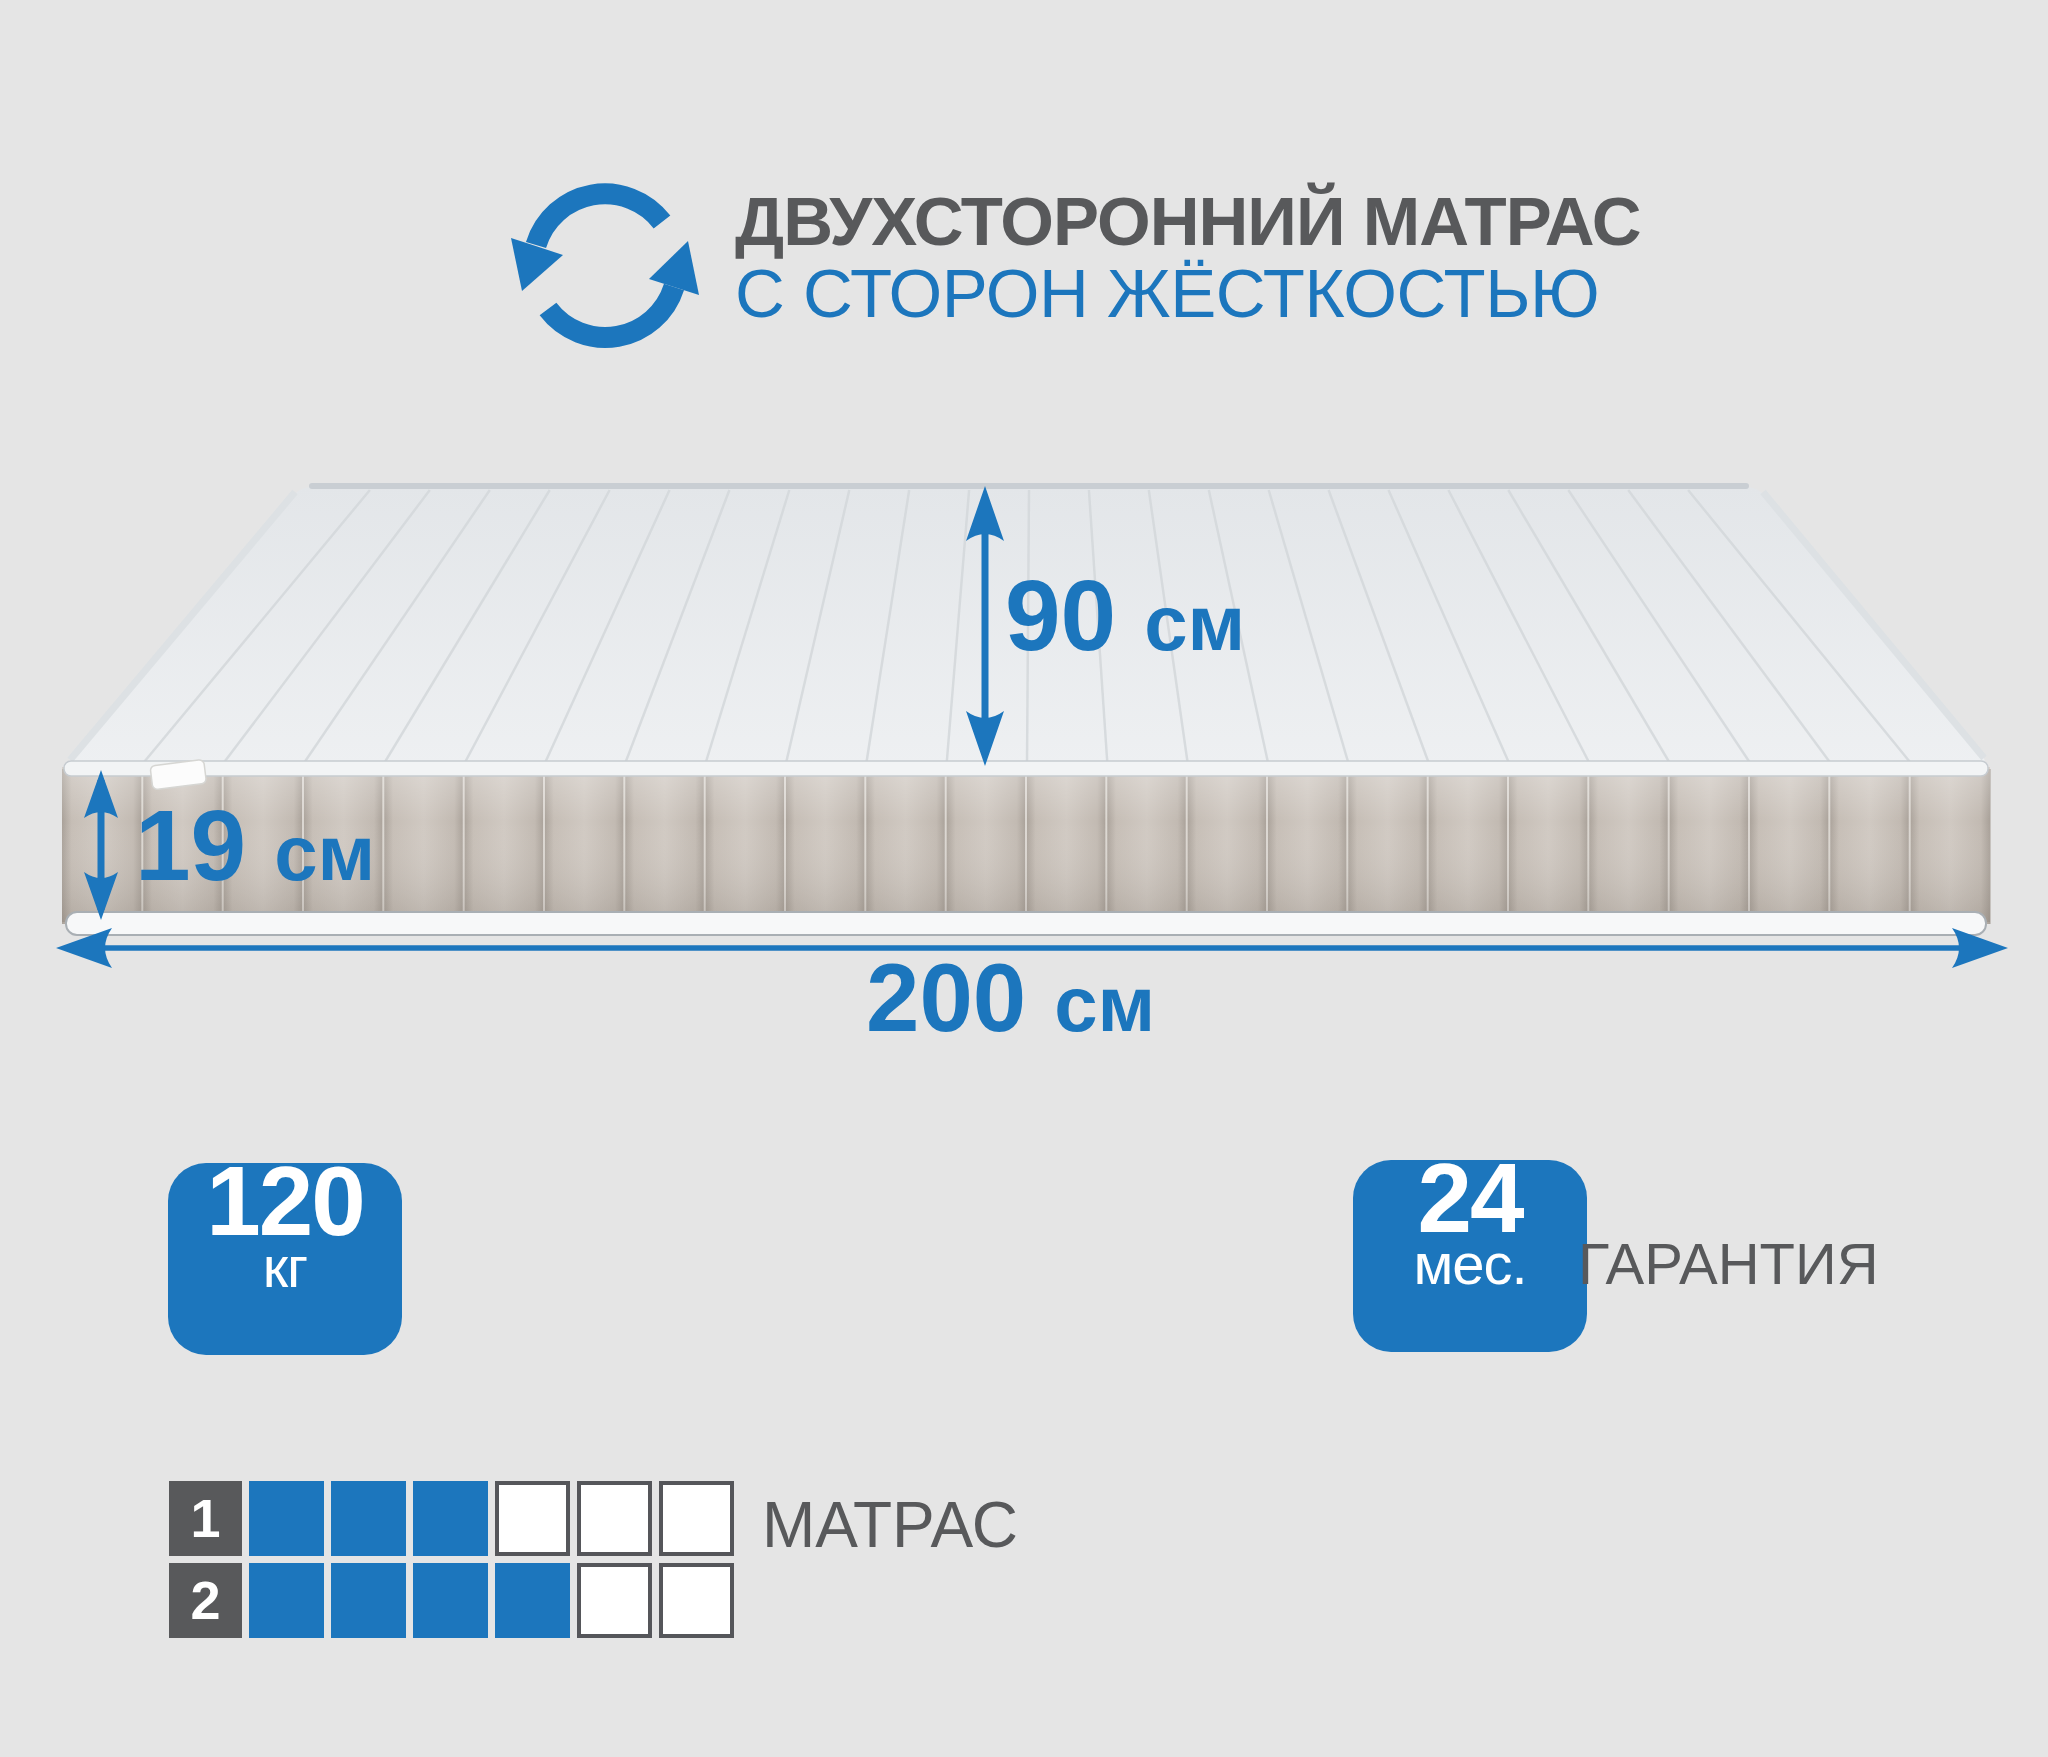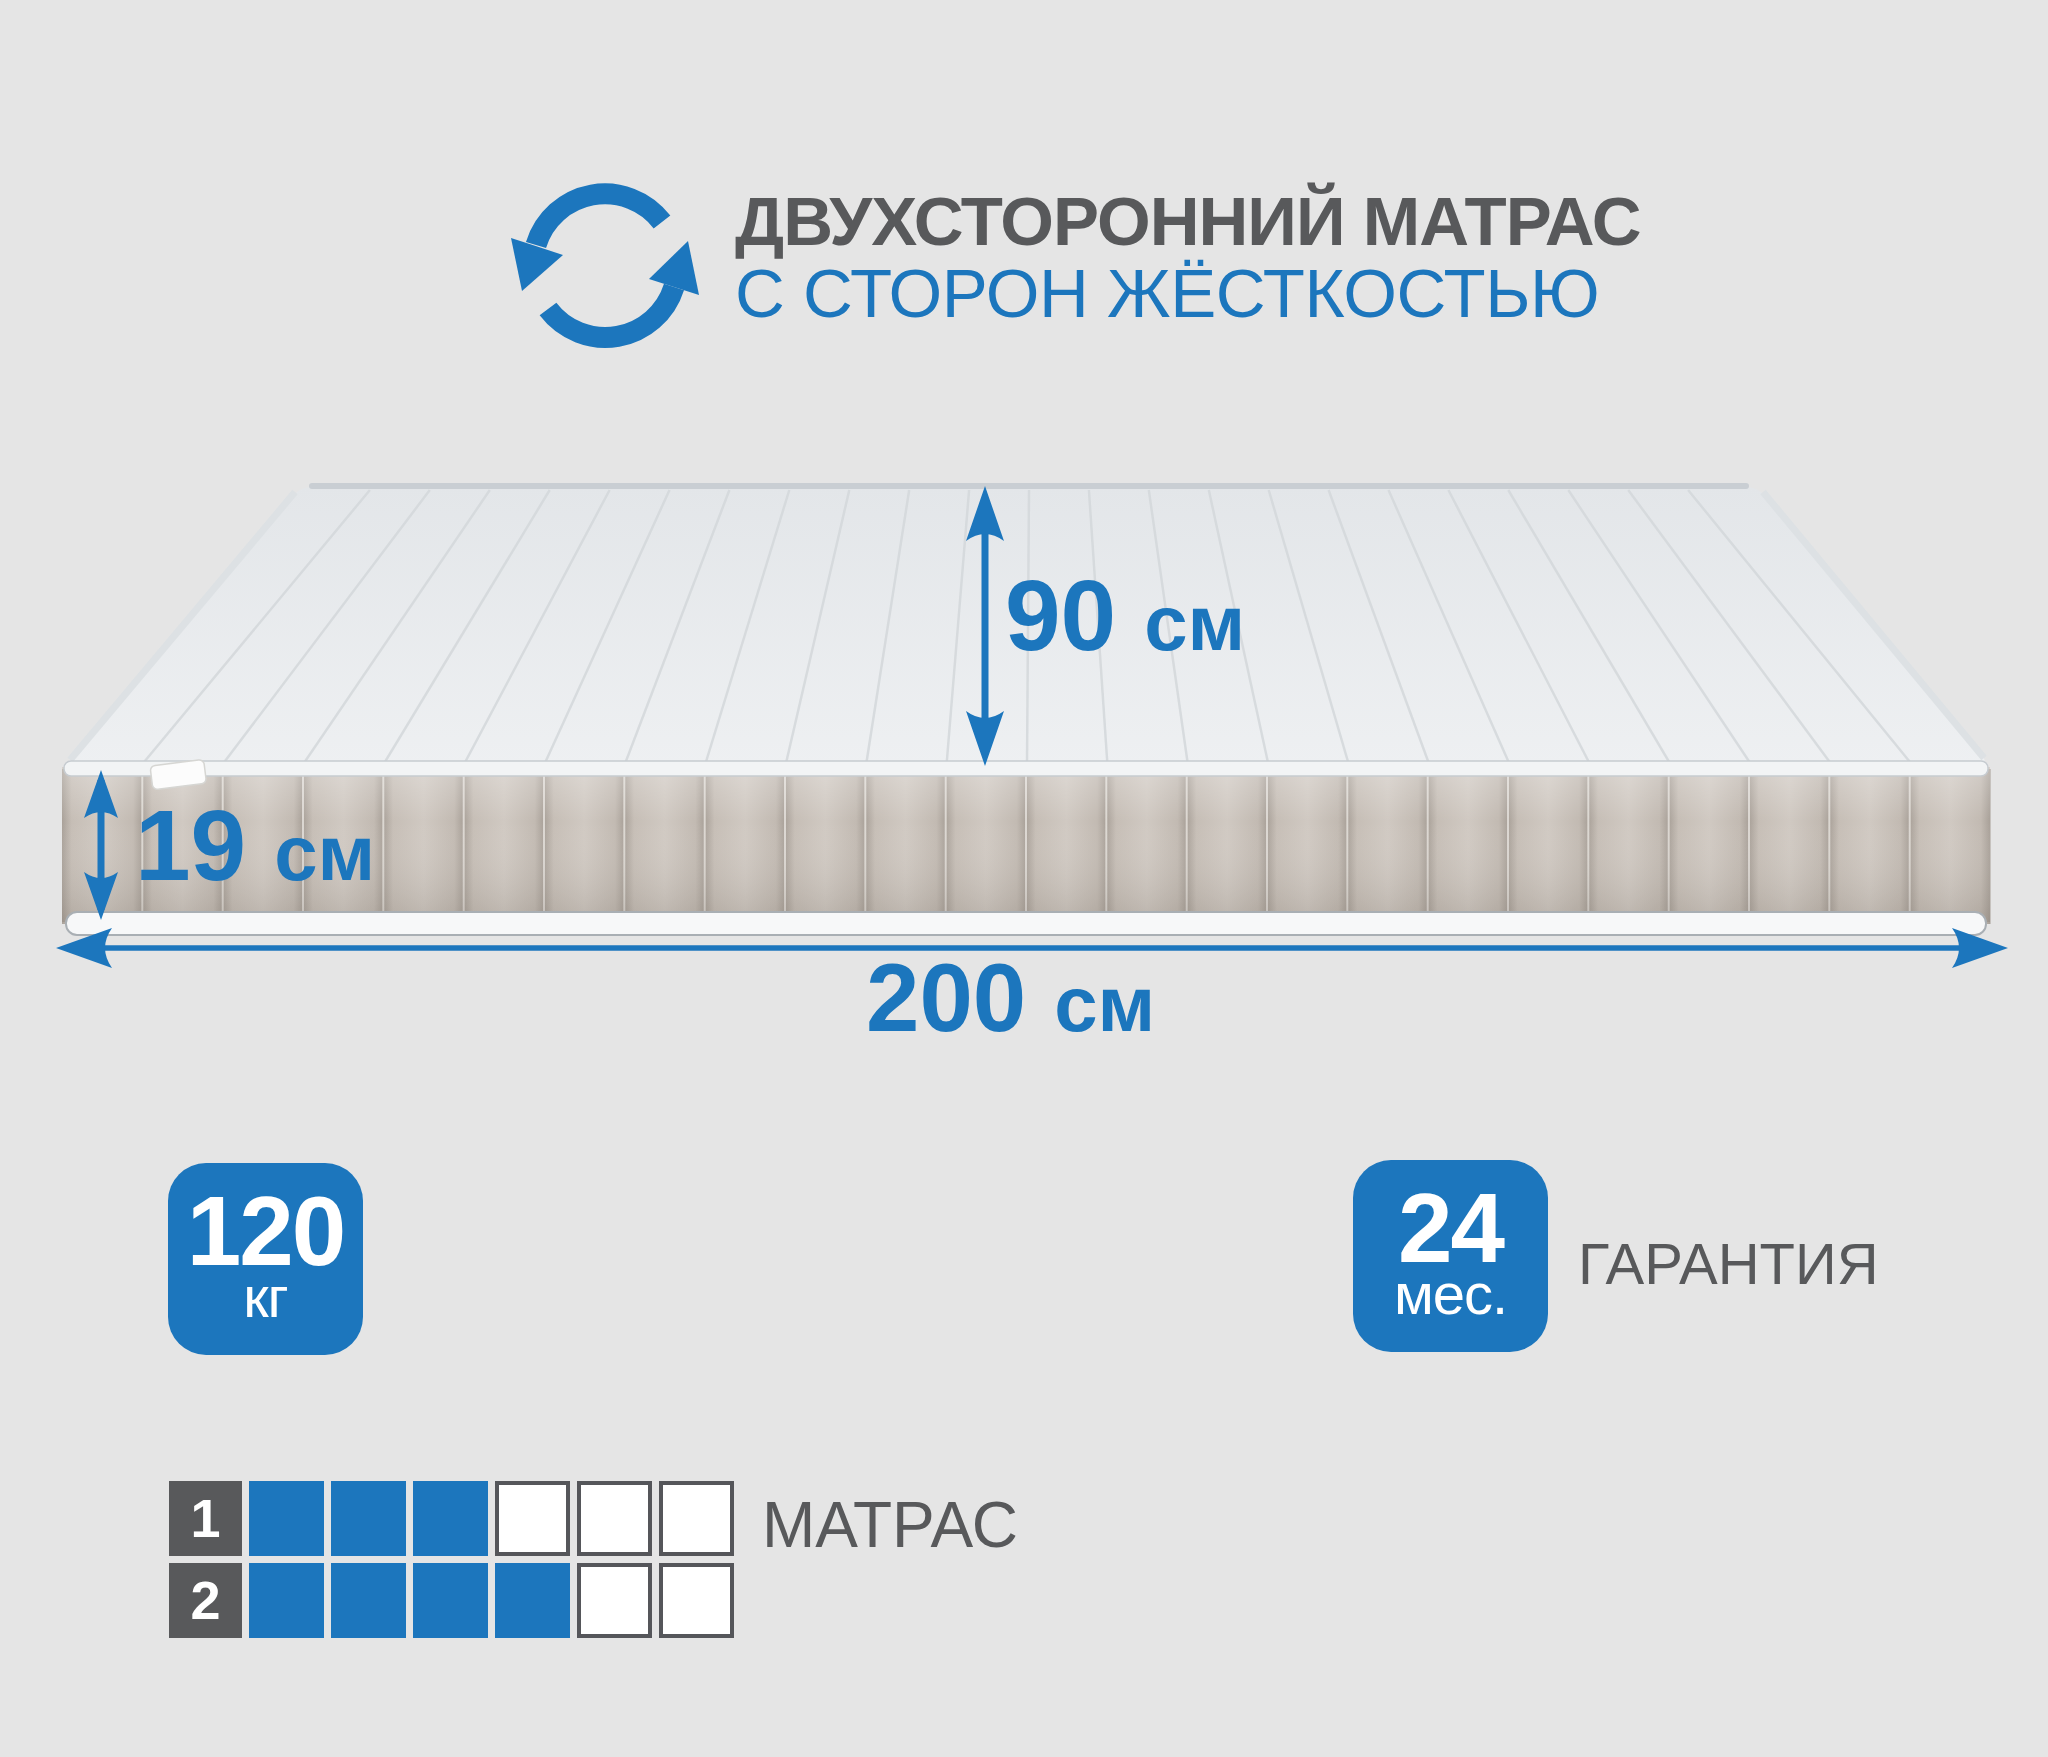--- a/index.html
+++ b/index.html
@@ -16,22 +16,22 @@
   
   #illus{left:0;top:0;width:2048px;height:1100px;}
   #illus text{font-family:"Liberation Sans",sans-serif;font-weight:700;fill:#1c76bd;}
   .dim-val{font-size:100px;}
   .dim-val-l{font-size:96px;}
   .dim-unit{font-size:78px;}
   .arrow{stroke:#1c76bd;fill:none;}
   .arrowhead{fill:#1c76bd;stroke:none;}
 
   
-  .badge{position:absolute;width:195px;height:192px;background:#1c76bd;border-radius:38px;
-         color:#fff;display:flex;flex-direction:column;align-items:center;justify-content:center;
+  .badge{position:absolute;width:234px;height:192px;background:#1c76bd;border-radius:38px;
+         color:#fff;display:flex;flex-direction:column;align-items:center;justify-content:flex-start;
          text-align:center;}
   .badge .val{font-weight:700;font-size:98px;line-height:76px;letter-spacing:-2px;}
   .badge .unit{font-weight:400;font-size:58px;line-height:56px;letter-spacing:-1px;}
   #badge-load{left:168px;top:1163px;}
   #badge-warranty{left:1353px;top:1160px;}
   .badge-caption{position:absolute;color:#58595b;font-weight:400;white-space:nowrap;}
   #load-caption{left:393px;top:1191px;font-size:62px;line-height:68px;}
   #warranty-caption{left:1578px;top:1232px;font-size:58px;line-height:64px;text-align:right;}
 
   

